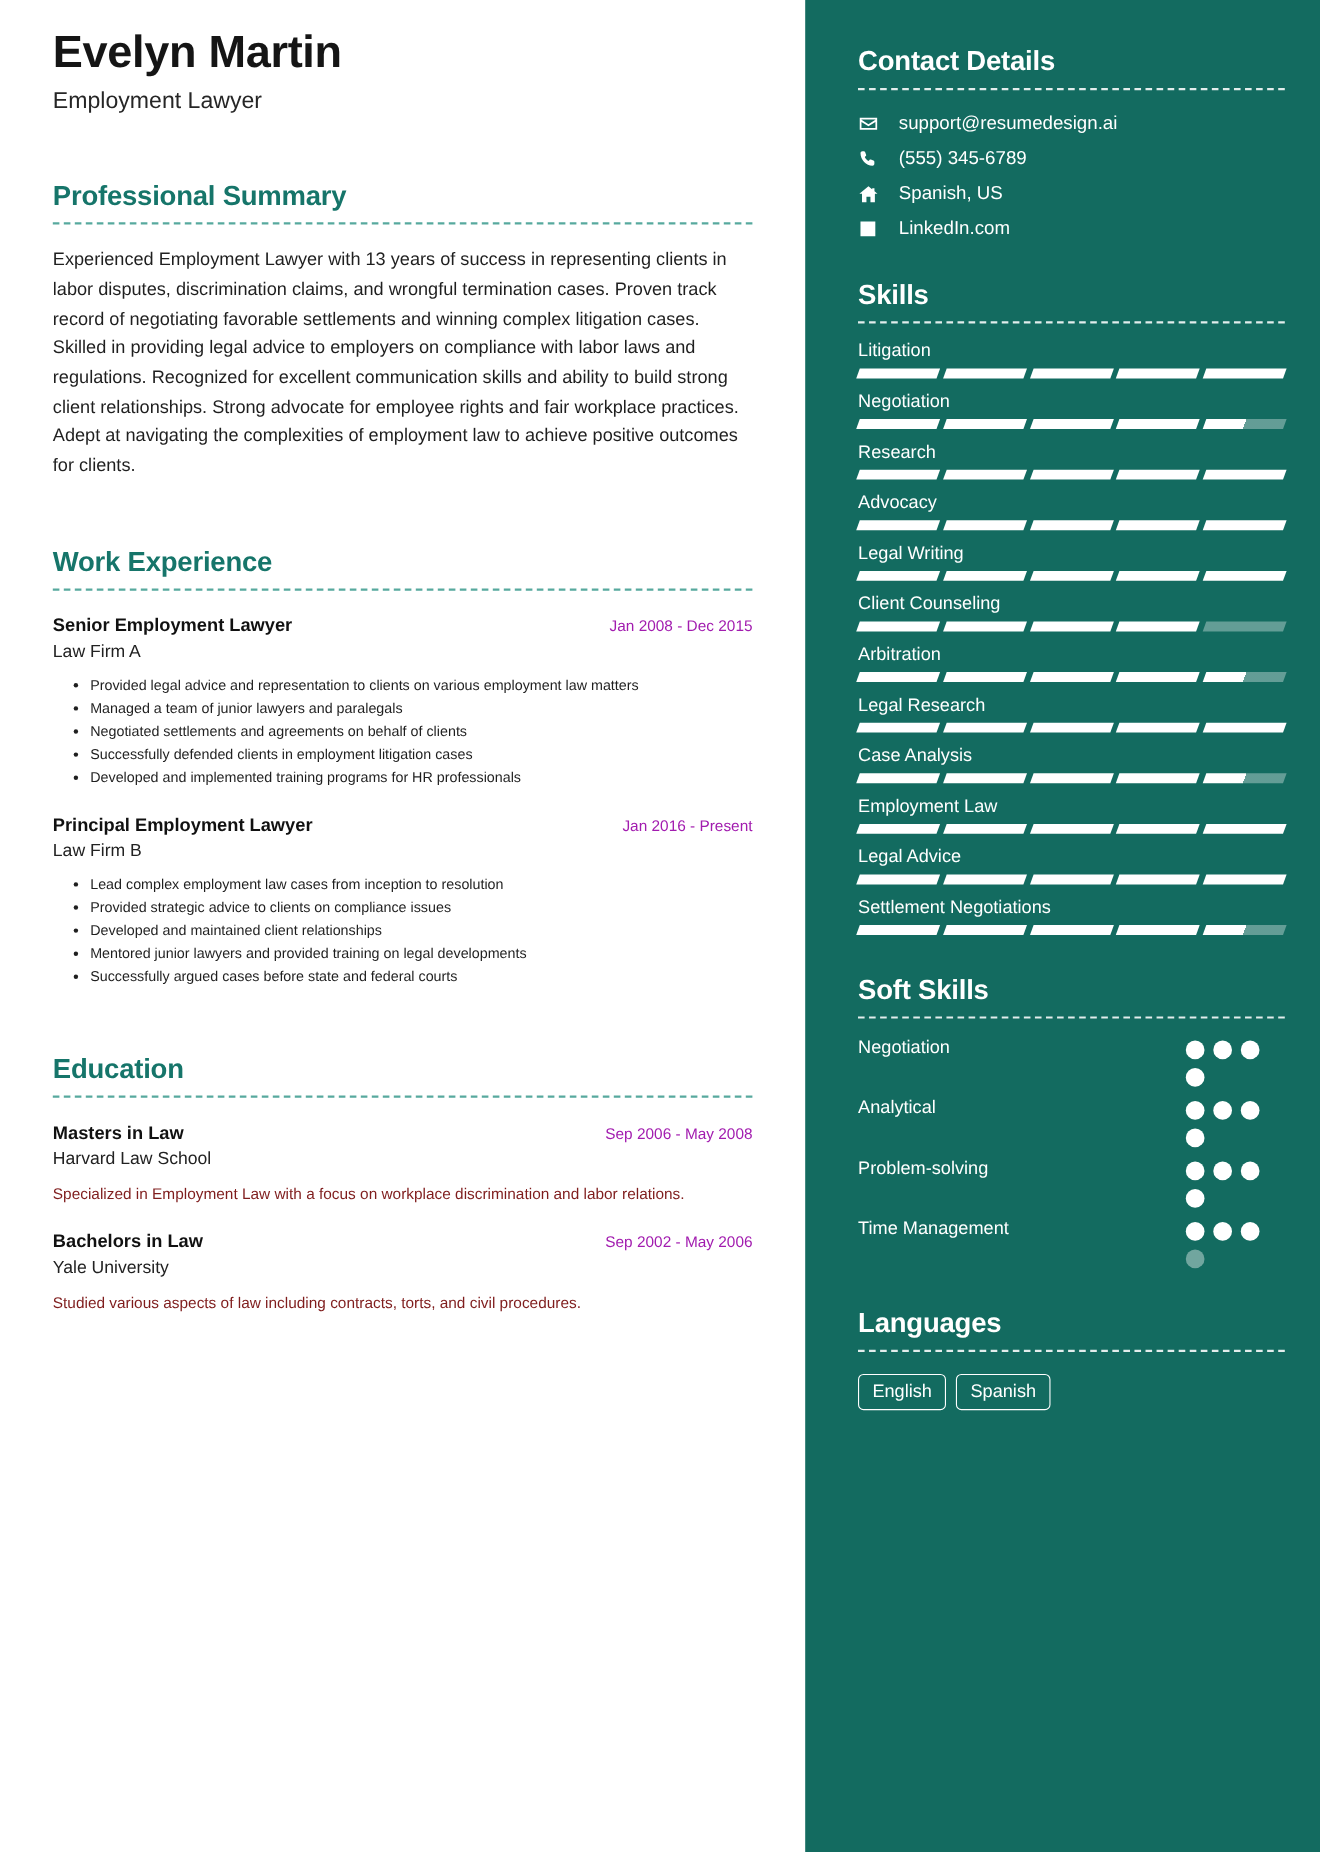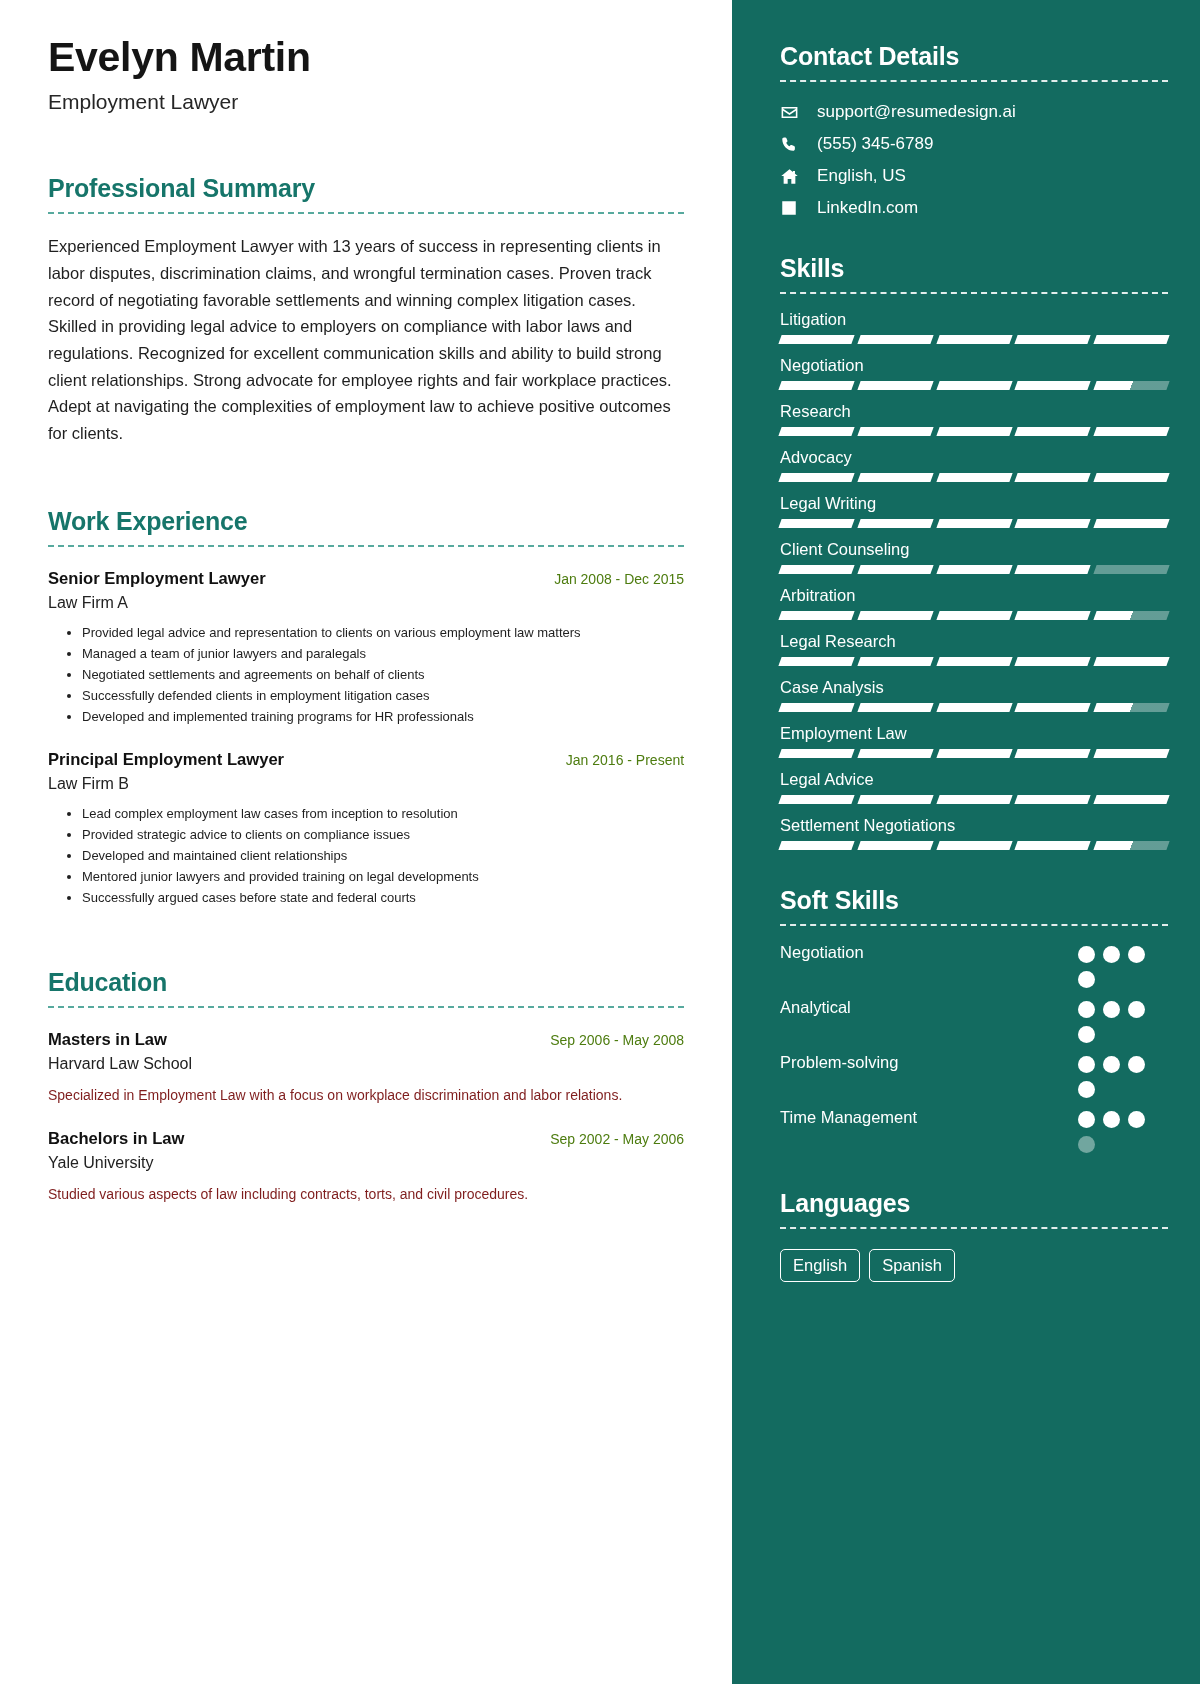--- a/index.html
+++ b/index.html
@@ -14,21 +14,21 @@
     width: 1200px;
     height: 1684px;
     display: flex;
     background: #ffffff;
     overflow: hidden;
   }
 
   
   .main-col {
     width: 811px;
-    padding: 34px 48px 0 48px;
+    padding: 24px 48px 0 48px;
     background: #ffffff;
   }
   .name {
     font-size: 41px;
     font-weight: bold;
     color: #151515;
     letter-spacing: -0.3px;
     line-height: 1.15;
   }
   .job-title {
@@ -65,21 +65,21 @@
     justify-content: space-between;
     align-items: baseline;
   }
   .entry-title {
     font-size: 16.6px;
     font-weight: bold;
     color: #111111;
   }
   .entry-date {
     font-size: 14px;
-    color: #4d7c0f;
+    color: #a21caf;
     white-space: nowrap;
     padding-left: 12px;
   }
   .entry-org {
     font-size: 16px;
     color: #222222;
     margin-top: 5px;
   }
   .bullets {
     margin-top: 11px;
@@ -306,21 +306,21 @@
               </svg>
             </span>
             <span>(555) 345-6789</span>
           </div>
           <div class="contact-item">
             <span class="contact-ico">
               <svg width="19" height="19" viewBox="0 0 24 24">
                 <path d="M12 2.8 1.6 11.4h3v9.8h5.1v-6.2h4.6v6.2h5.1v-9.8h3L12 2.8zm6.9 2.3h-2.6v1.8l2.6 2.1V5.1z"></path>
               </svg>
             </span>
-            <span>English, US</span>
+            <span>Spanish, US</span>
           </div>
           <div class="contact-item">
             <span class="contact-ico">
               <svg width="18" height="18" viewBox="0 0 24 24">
                 <path d="M3 3h18v18H3V3zm3.3 6.6h2.6v8.1H6.3V9.6zm1.3-3.9c.85 0 1.5.65 1.5 1.45S8.45 8.6 7.6 8.6 6.1 7.95 6.1 7.15 6.75 5.7 7.6 5.7zm3.3 3.9h2.5v1.1h.05c.35-.65 1.2-1.35 2.5-1.35 2.65 0 3.15 1.75 3.15 4v4.35h-2.6v-3.85c0-.9-.02-2.1-1.3-2.1-1.3 0-1.5 1-1.5 2.03v3.92h-2.6V9.6z"></path>
               </svg>
             </span>
             <span>LinkedIn.com</span>
           </div>
         </div>

